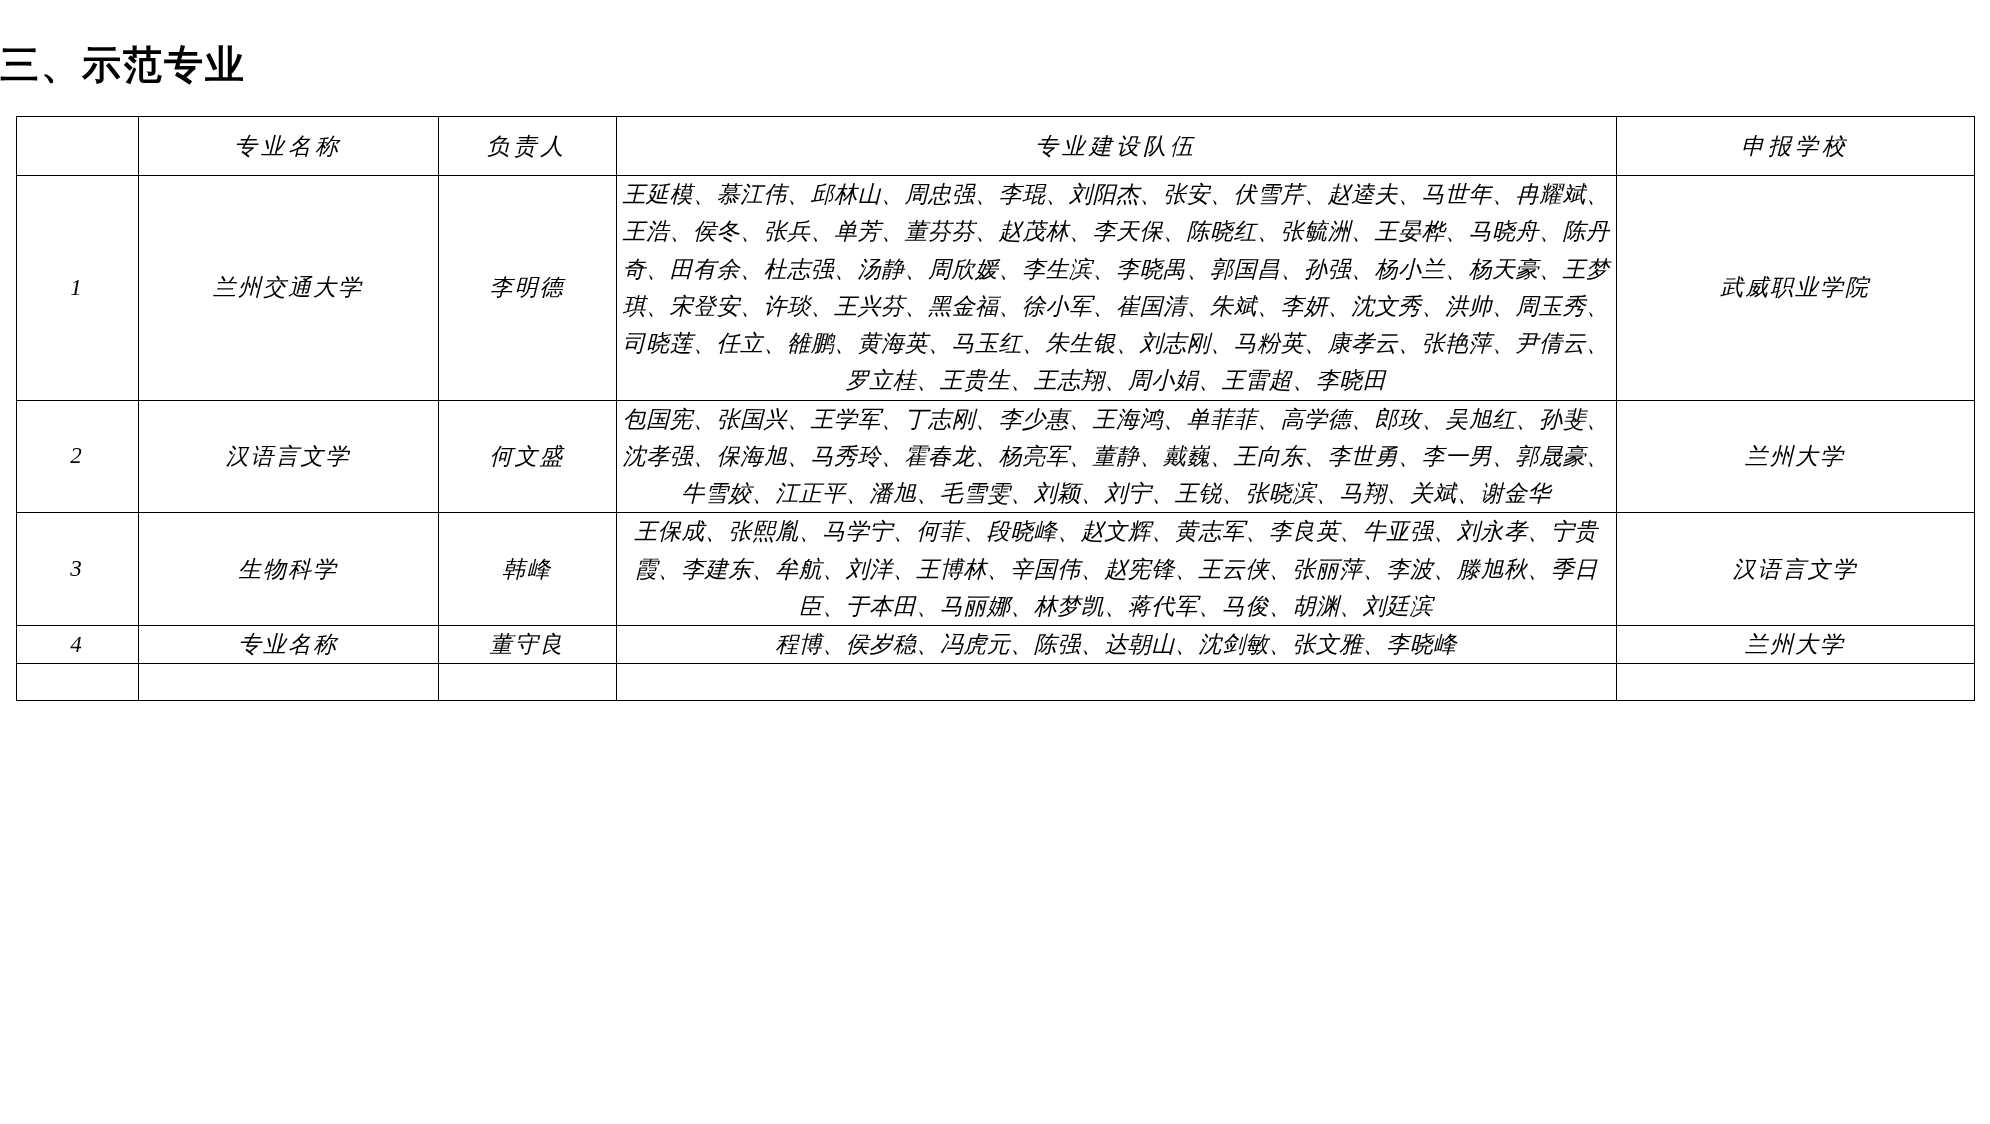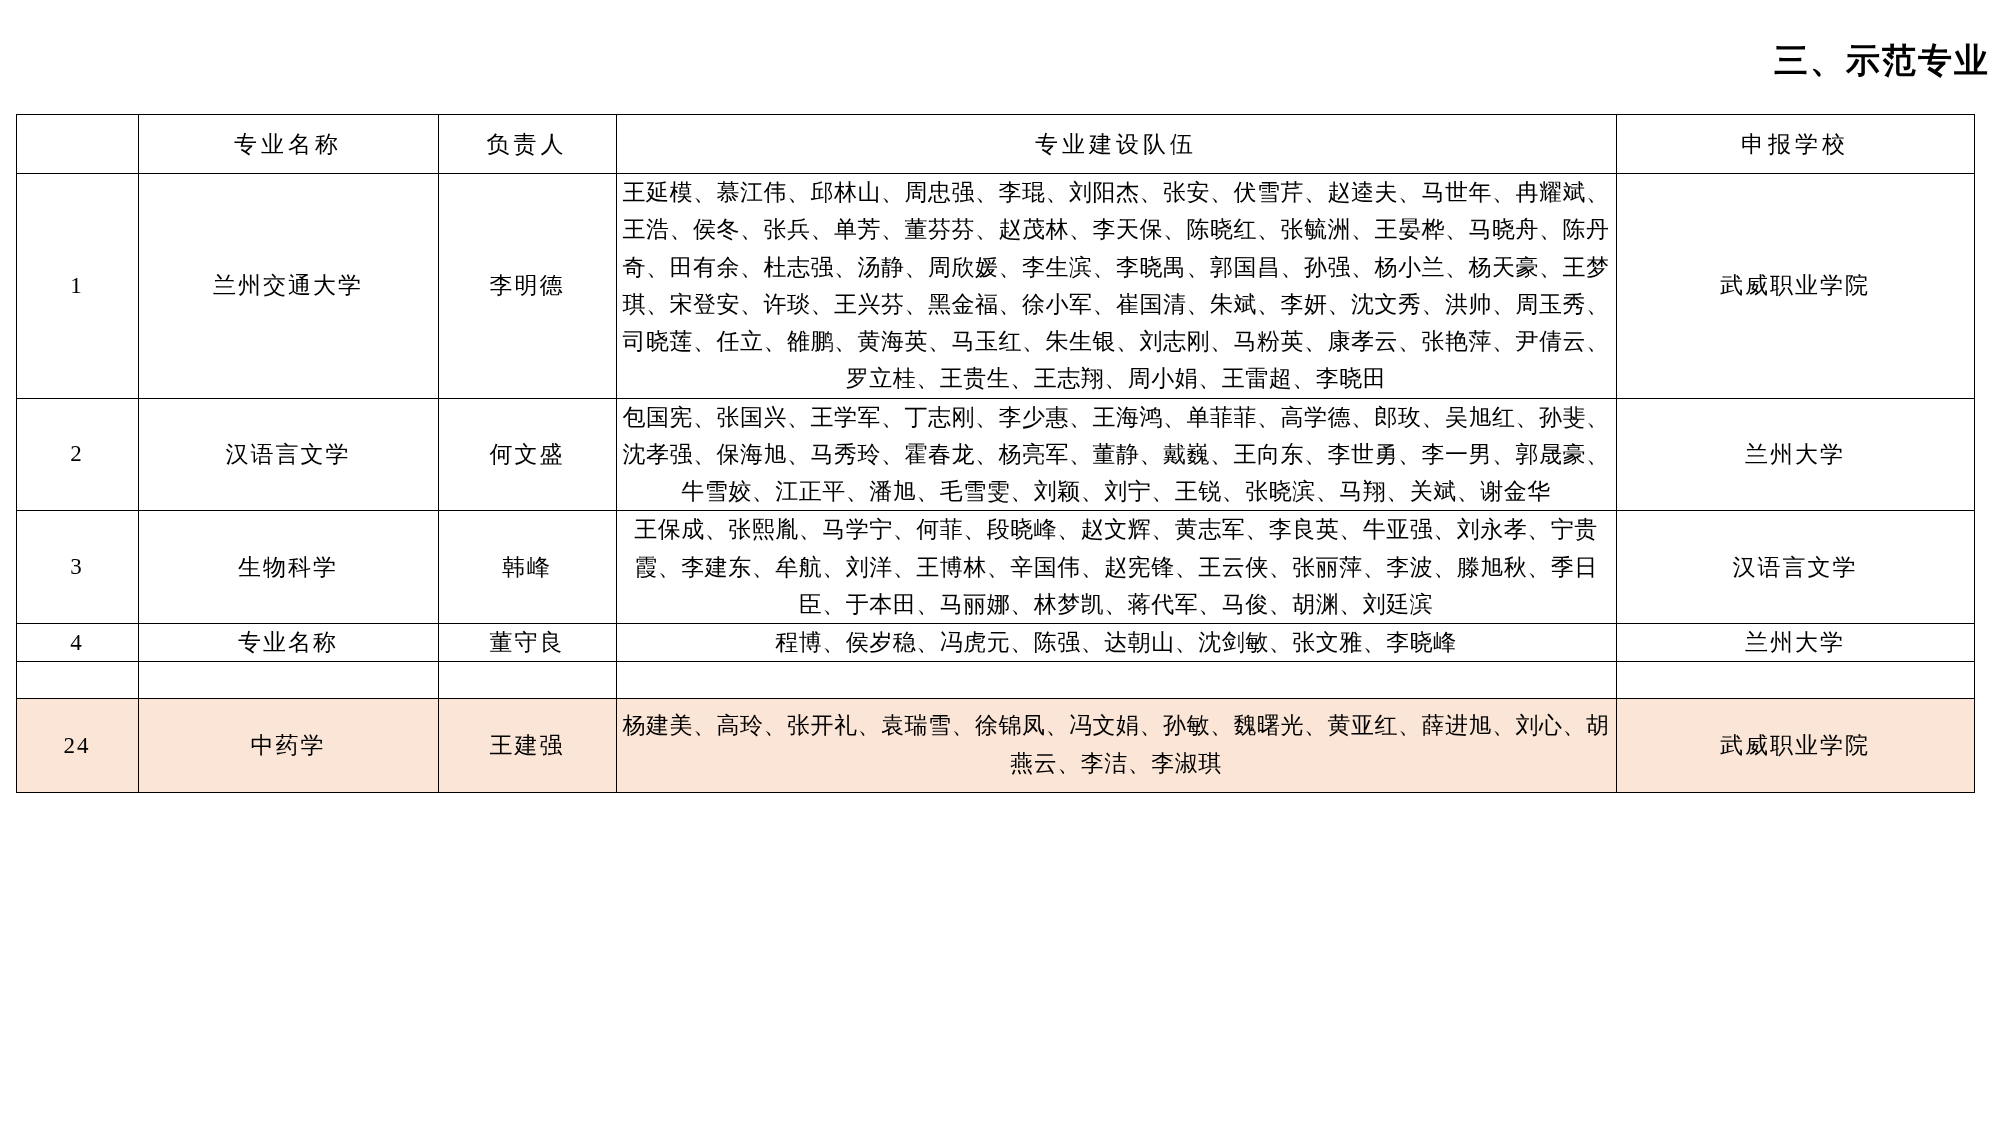--- a/index.html
+++ b/index.html
@@ -14,33 +14,34 @@
     color: #000000;
   }
   .page {
     width: 1990px;
     height: 1124px;
     position: relative;
     box-sizing: border-box;
     padding: 0;
   }
   .doc-title {
-    text-align: right;
-    font-size: 34px;
+    text-align: left;
+    font-size: 39px;
     font-weight: bold;
     letter-spacing: 2px;
     padding-top: 38px;
     padding-bottom: 22px;
     font-family: "Liberation Serif", "DejaVu Serif", serif;
   }
   table.main-table {
     border-collapse: collapse;
-    margin: 8px auto;
+    margin: 2px auto;
     width: 1958px;
     table-layout: fixed;
+    font-style: italic;
   }
   table.main-table td, table.main-table th {
     border: 1px solid #000000;
     vertical-align: middle;
     font-size: 23px;
     font-weight: normal;
     padding: 0;
   }
   .col-idx   { width: 122px; }
   .col-major { width: 300px; }
@@ -134,24 +135,17 @@
       </tr>
 
       <tr class="row-spacer">
         <td class="idx-cell"></td>
         <td class="major-cell"></td>
         <td class="lead-cell"></td>
         <td class="team-cell"></td>
         <td class="school-cell"></td>
       </tr>
 
-      <tr class="row-highlight">
-        <td class="idx-cell">24</td>
-        <td class="major-cell">中药学</td>
-        <td class="lead-cell">王建强</td>
-        <td class="team-cell">杨建美、高玲、张开礼、袁瑞雪、徐锦凤、冯文娟、孙敏、魏曙光、黄亚红、薛进旭、刘心、胡燕云、李洁、李淑琪</td>
-        <td class="school-cell">武威职业学院</td>
-      </tr>
 
     </tbody>
   </table>
 
 </div>
 
 </body></html>

